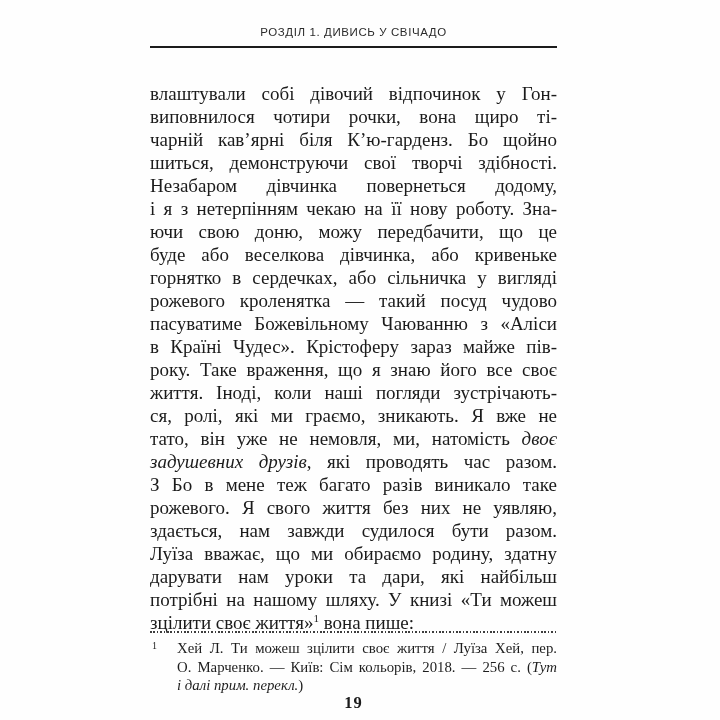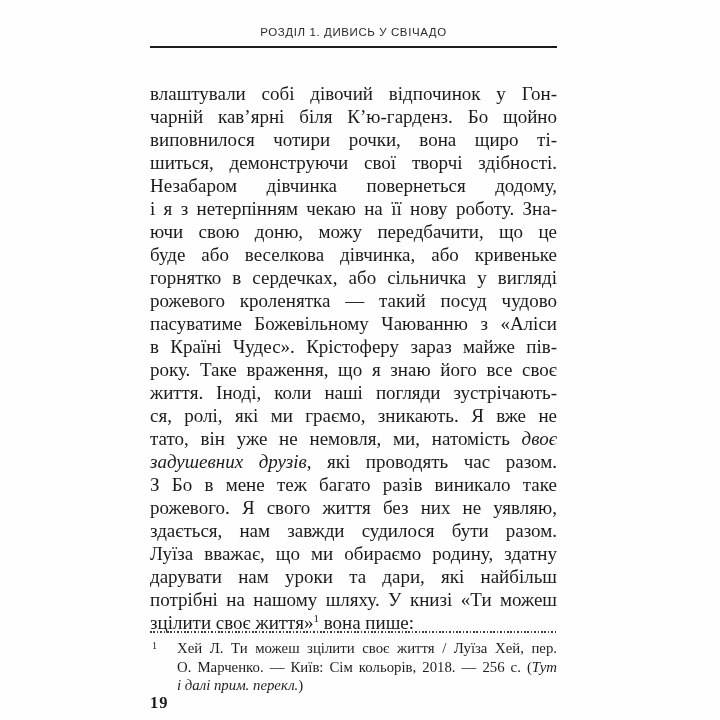--- a/index.html
+++ b/index.html
@@ -86,42 +86,42 @@
     font-size: 10px;
   }
   .fn-text {
     margin-left: 27px;
   }
   .page-number {
     position: absolute;
     top: 693px;
     left: 150px;
     width: 407px;
-    text-align: left;
+    text-align: center;
     font-size: 16.5px;
     font-weight: 700;
     letter-spacing: 1px;
     color: #1b1b1b;
   }
 </style>
 </head>
 <body>
 
 <div class="page">
 
   <div class="running-header">
     <span>РОЗДІЛ 1. ДИВИСЬ У СВІЧАДО</span>
   </div>
 
   <div class="header-rule"></div>
 
   <div class="body-text" id="body-text">
       <div class="line"><span>влаштували собі дівочий відпочинок у Гон-</span></div>
+      <div class="line"><span>виповнилося чотири рочки, вона щиро ті-</span></div>
       <div class="line"><span>чарній кав’ярні біля К’ю-гарденз. Бо щойно</span></div>
-      <div class="line"><span>виповнилося чотири рочки, вона щиро ті-</span></div>
       <div class="line"><span>шиться, демонструючи свої творчі здібності.</span></div>
       <div class="line"><span>Незабаром дівчинка повернеться додому,</span></div>
       <div class="line"><span>і я з нетерпінням чекаю на її нову роботу. Зна-</span></div>
       <div class="line"><span>ючи свою доню, можу передбачити, що це</span></div>
       <div class="line"><span>буде або веселкова дівчинка, або кривеньке</span></div>
       <div class="line"><span>горнятко в сердечках, або сільничка у вигляді</span></div>
       <div class="line"><span>рожевого кроленятка — такий посуд чудово</span></div>
       <div class="line"><span>пасуватиме Божевільному Чаюванню з «Аліси</span></div>
       <div class="line"><span>в Країні Чудес». Крістоферу зараз майже пів-</span></div>
       <div class="line"><span>року. Таке враження, що я знаю його все своє</span></div>

